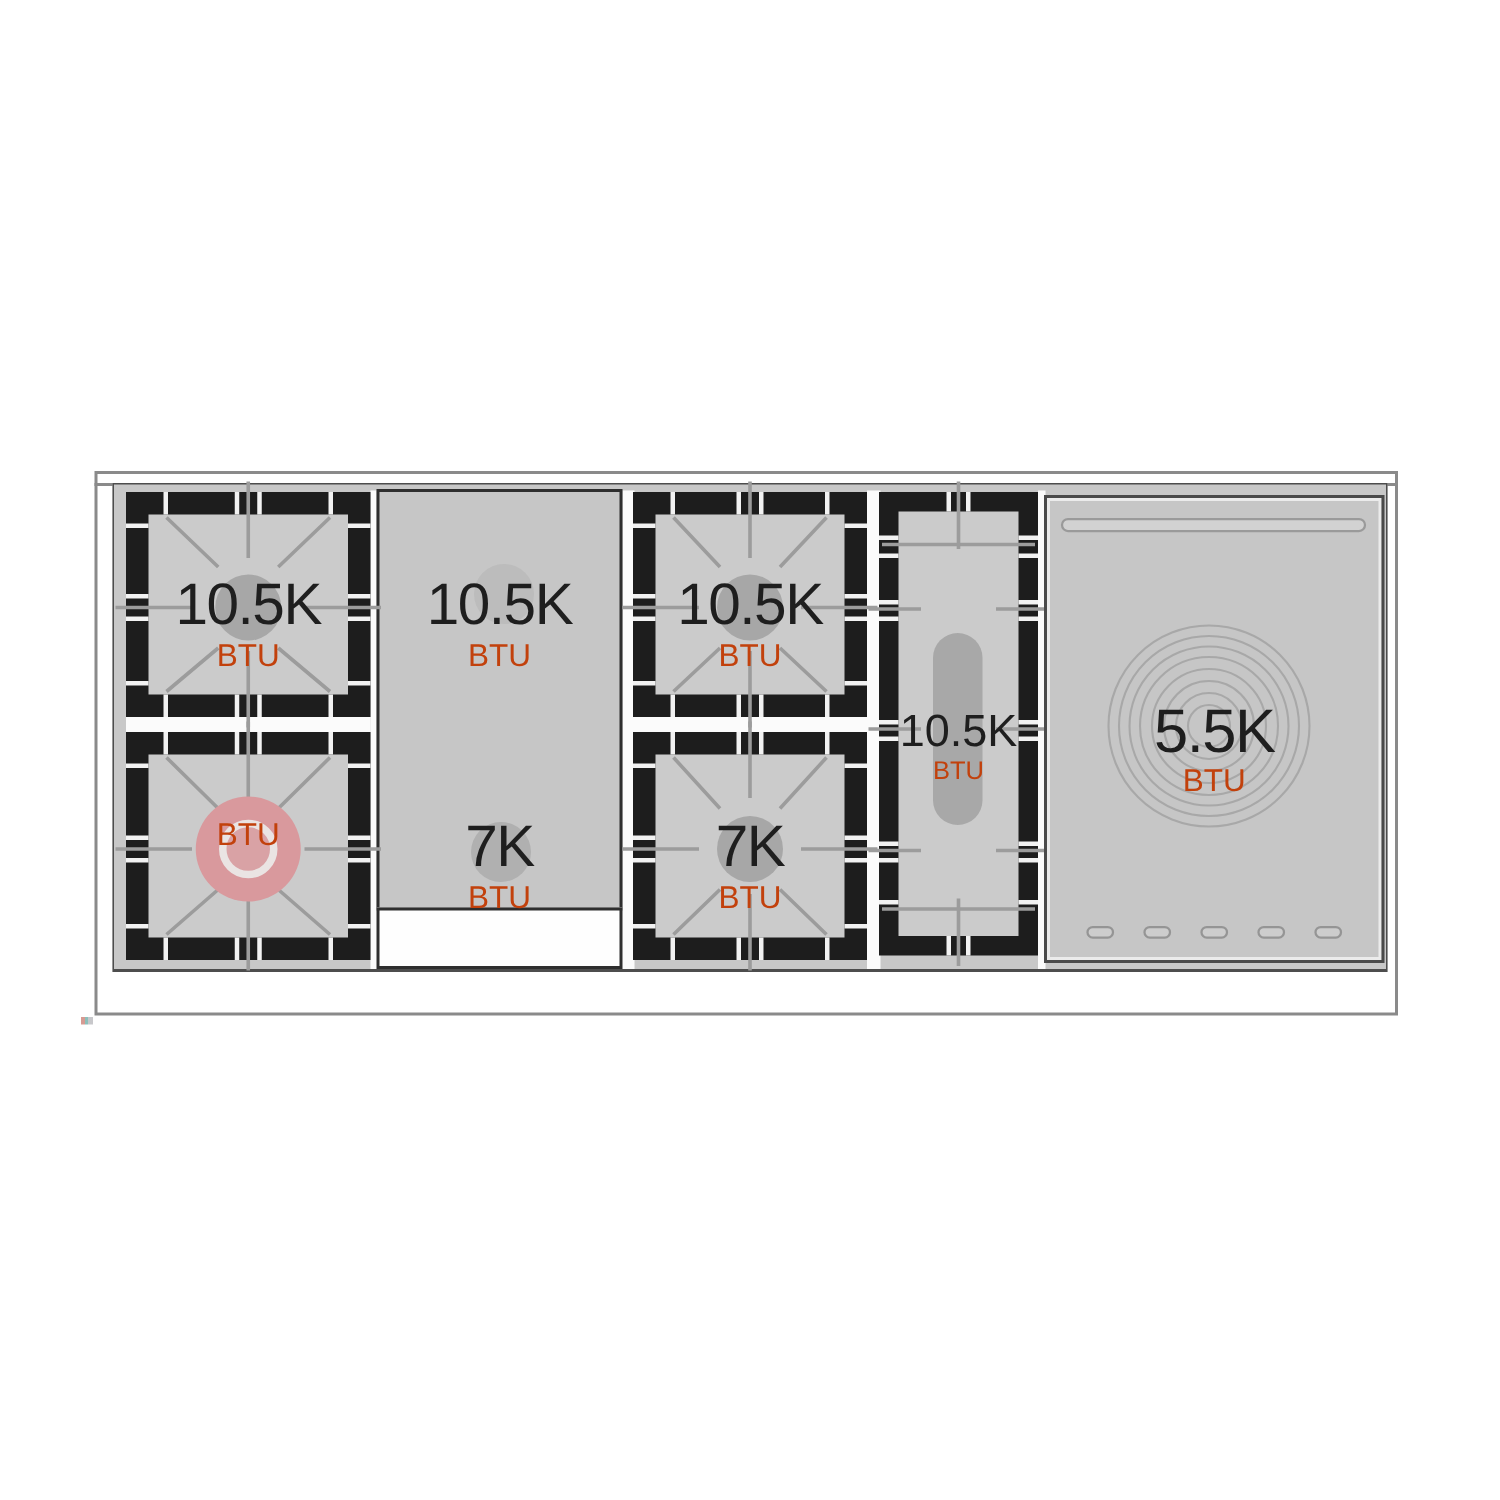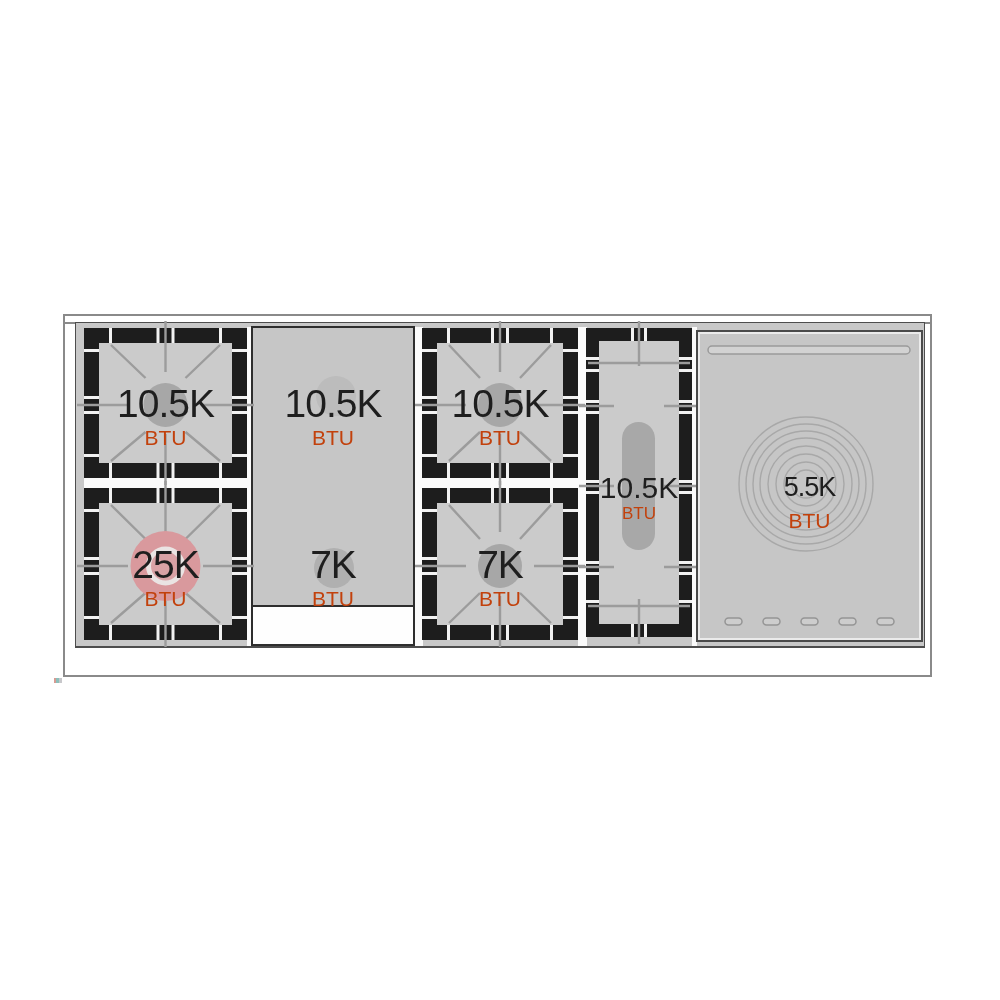--- a/index.html
+++ b/index.html
@@ -29,21 +29,21 @@
 
   .grate{overflow:visible;}
   .grate svg,.frame-svg{overflow:visible;display:block;}
 
   
   .lbl{text-align:center;color:#1e1e1e;pointer-events:none;}
   .lbl .val{display:block;font-size:39px;line-height:42px;letter-spacing:-1px;}
   .lbl .unit{display:block;font-size:21px;line-height:24px;margin-top:1px;color:#c2410c;}
   .lbl.small .val{font-size:30px;line-height:32px;letter-spacing:0;}
   .lbl.small .unit{font-size:17px;line-height:19px;margin-top:0;}
-  .lbl.plate .val{font-size:27px;line-height:42px;}
+  .lbl.plate .val{font-size:41px;line-height:42px;}
 
   .artifact{left:54px;top:678px;width:8px;height:5px;opacity:.55;
             background:linear-gradient(90deg,#b5493a 0 30%,#2e8b82 30% 60%,#9a9aa0 60% 100%);}
 </style>
 </head>
 <body>
 
 <div class="page">
 
   <div class="abs outer-frame"></div>
@@ -243,21 +243,20 @@
         <rect x="179" y="286" width="17" height="7" rx="3.5"></rect>
       </g>
     </svg>
   </div>
 
   <div class="abs lbl" style="left:84px;top:383px;width:163px">
     <span class="val">10.5K</span>
     <span class="unit">BTU</span>
   </div>
   <div class="abs lbl" style="left:84px;top:544px;width:163px">
-    <span class="val">25K</span>
     <span class="unit">BTU</span>
   </div>
   <div class="abs lbl" style="left:251px;top:383px;width:164px">
     <span class="val">10.5K</span>
     <span class="unit">BTU</span>
   </div>
   <div class="abs lbl" style="left:251px;top:544px;width:164px">
     <span class="val">7K</span>
     <span class="unit">BTU</span>
   </div>

